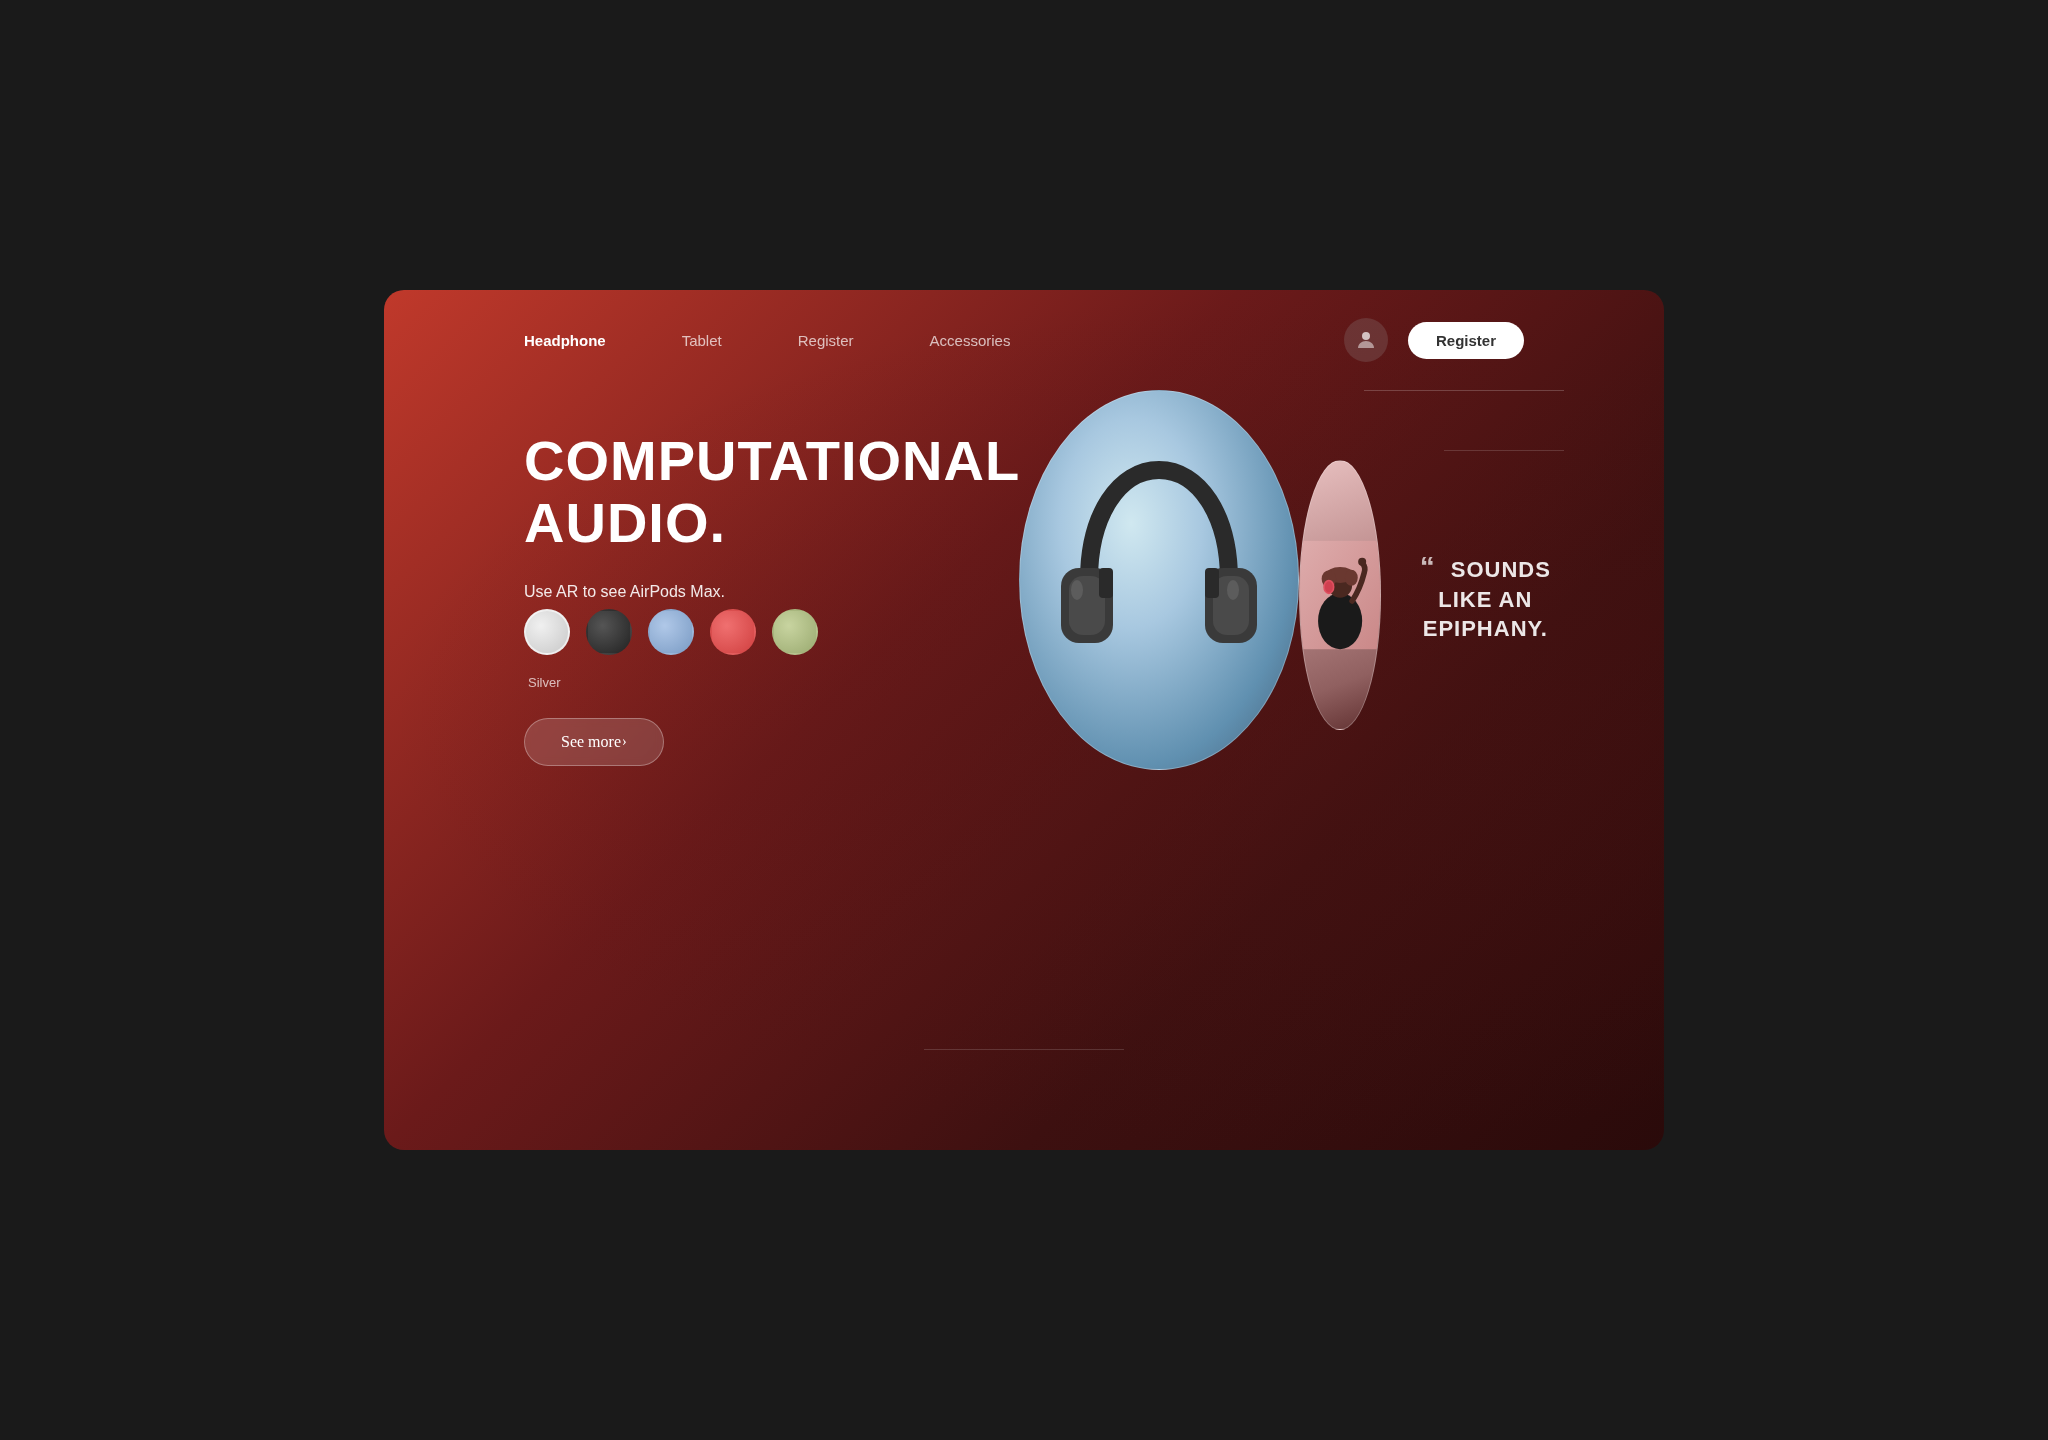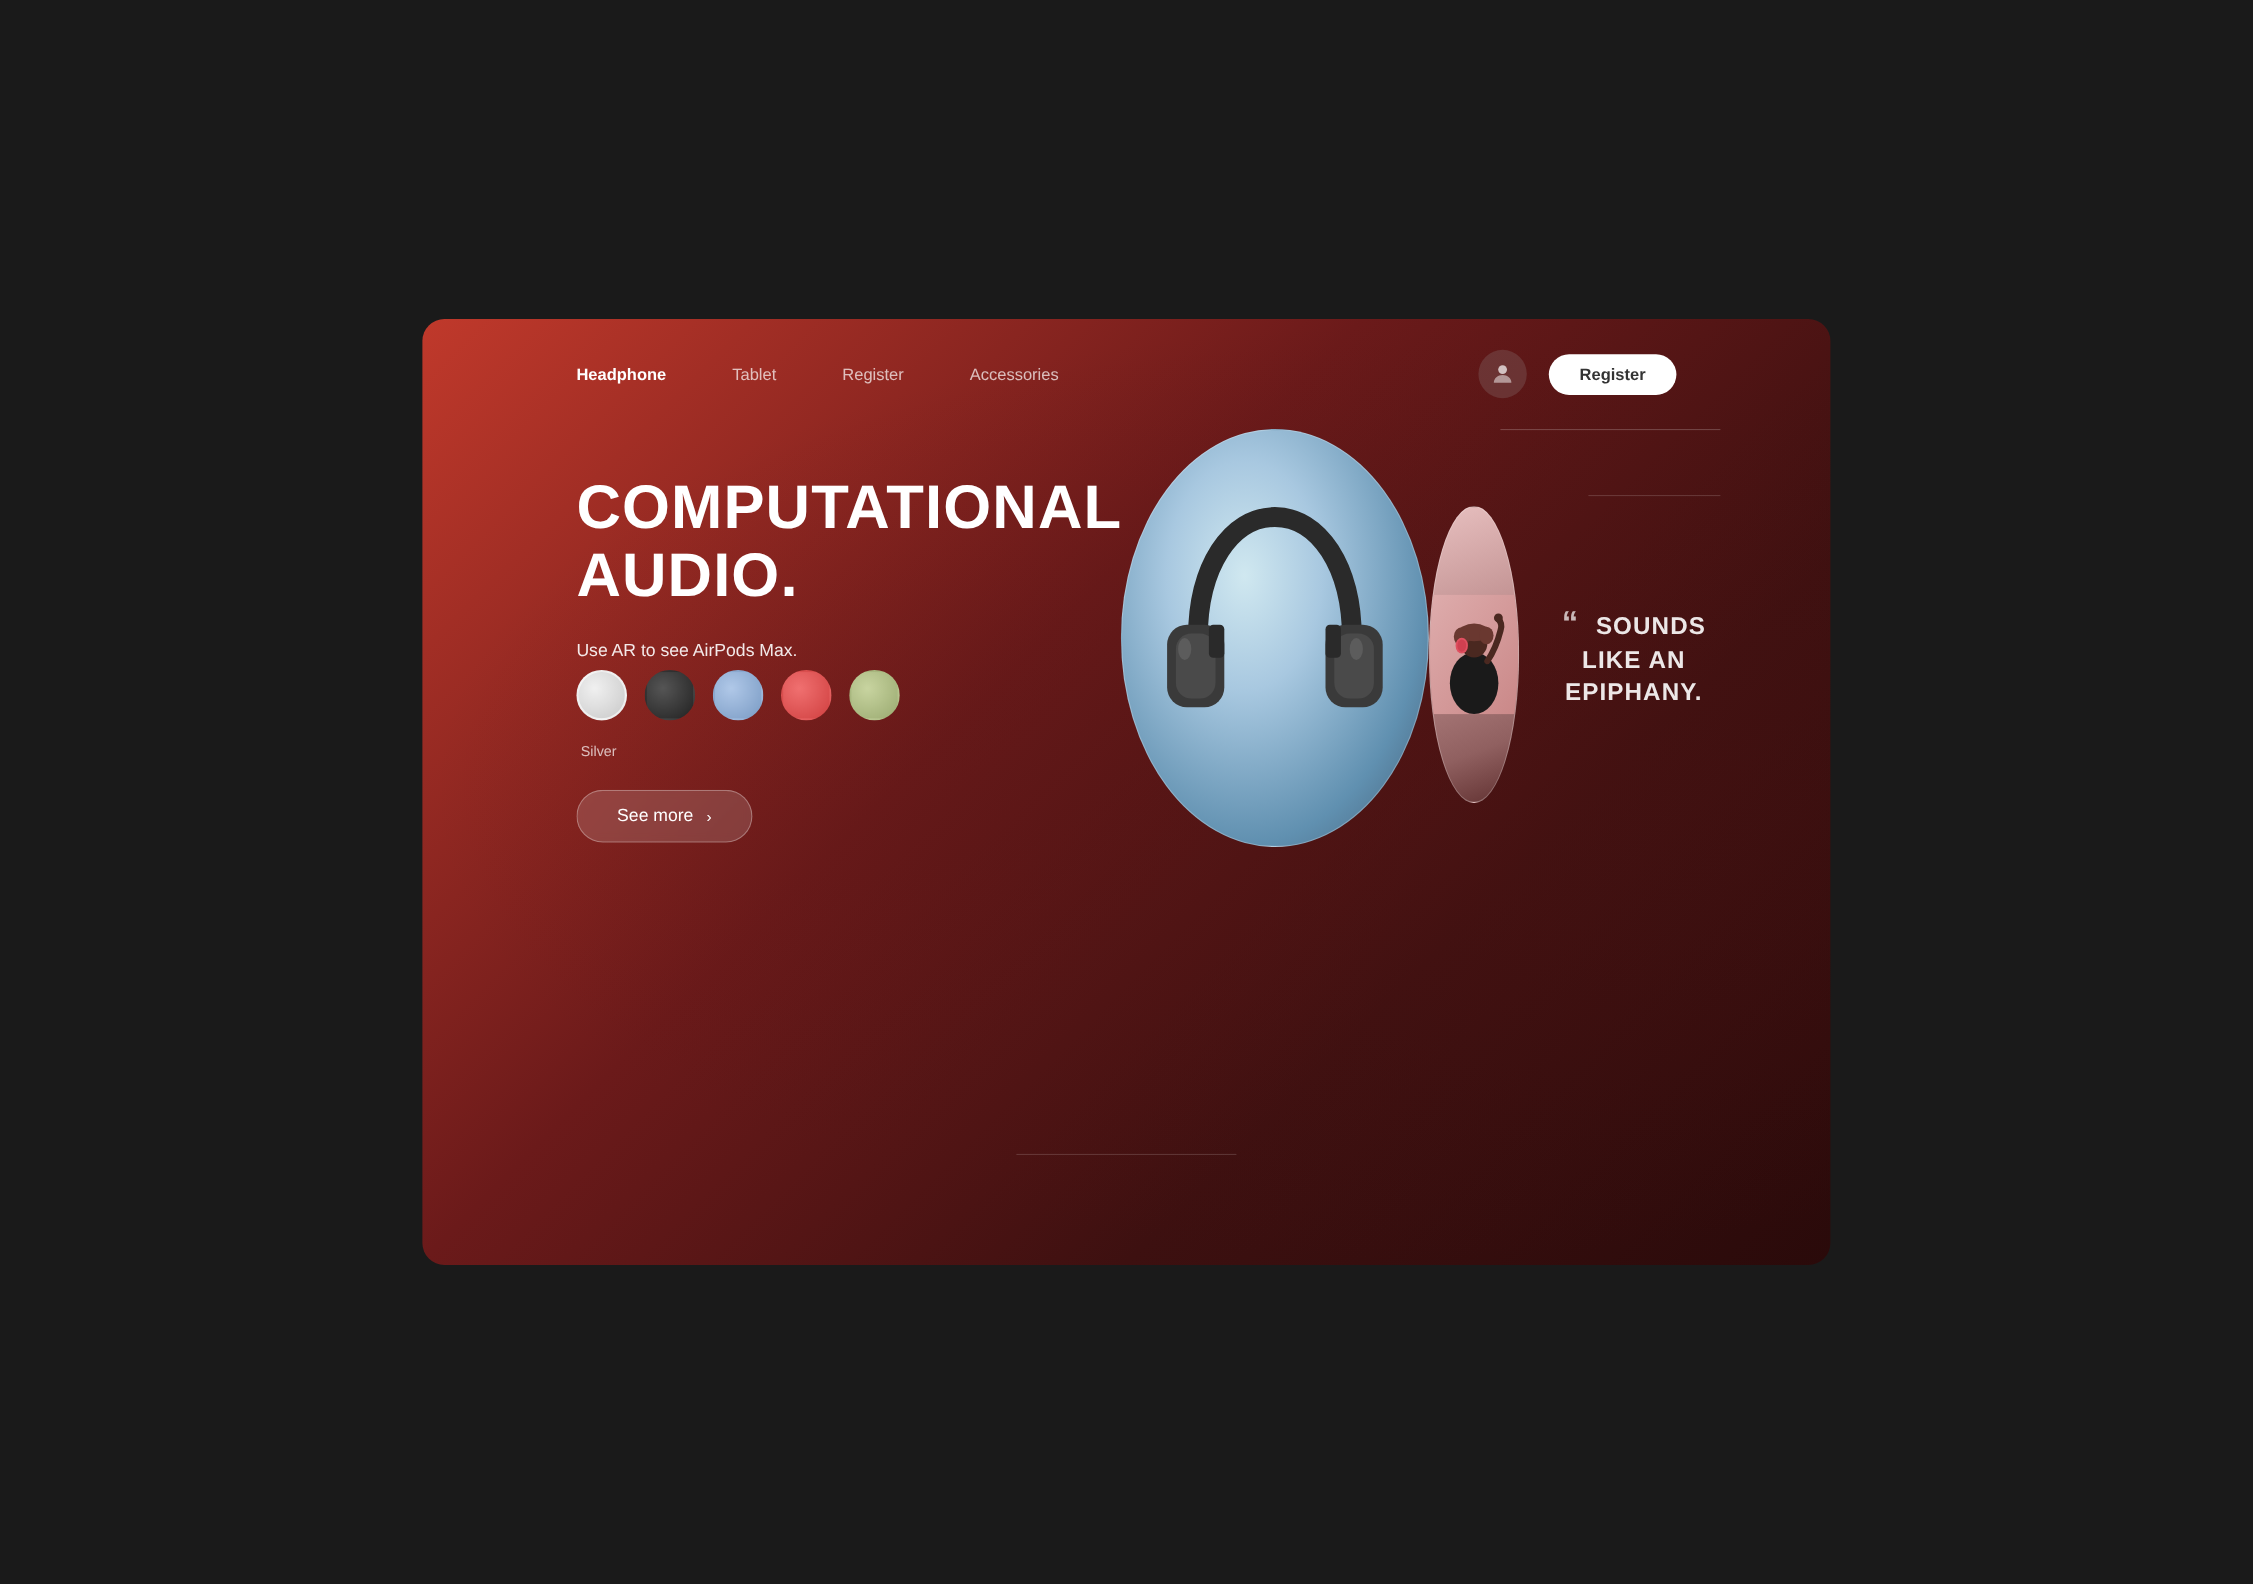--- a/index.html
+++ b/index.html
@@ -30,21 +30,21 @@
     
     .navbar {
       display: flex;
       align-items: center;
       padding: 28px 140px 28px 140px;
       position: relative;
       z-index: 10;
     }
     .nav-links {
       display: flex;
-      gap: 60px;
+      gap: 76px;
       align-items: center;
     }
     .nav-link {
       color: rgba(255,255,255,0.7);
       font-size: 15px;
       cursor: pointer;
       text-decoration: none;
     }
     .nav-link.active {
       color: #ffffff;
@@ -170,22 +170,23 @@
     .see-more-btn {
       background: rgba(255,255,255,0.15);
       color: #ffffff;
       border: 1px solid rgba(255,255,255,0.3);
       border-radius: 30px;
       padding: 14px 36px;
       font-size: 16px;
       cursor: pointer;
       display: inline-flex;
       align-items: center;
-      gap: 12px;
+      gap: 1px;
       backdrop-filter: blur(4px);
+      font-family: Liberation Serif, serif;
     }
     .chevron {
       font-size: 14px;
     }
     
     .center-section {
       width: 340px;
       display: flex;
       align-items: center;
       justify-content: center;

